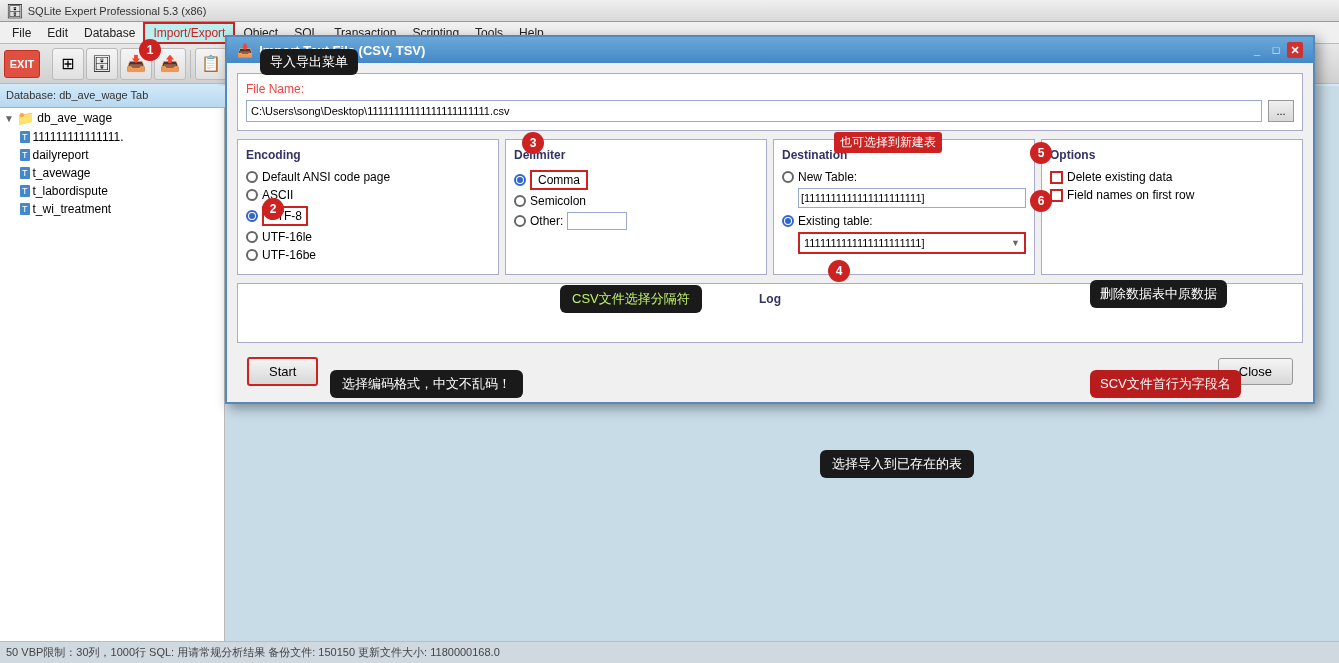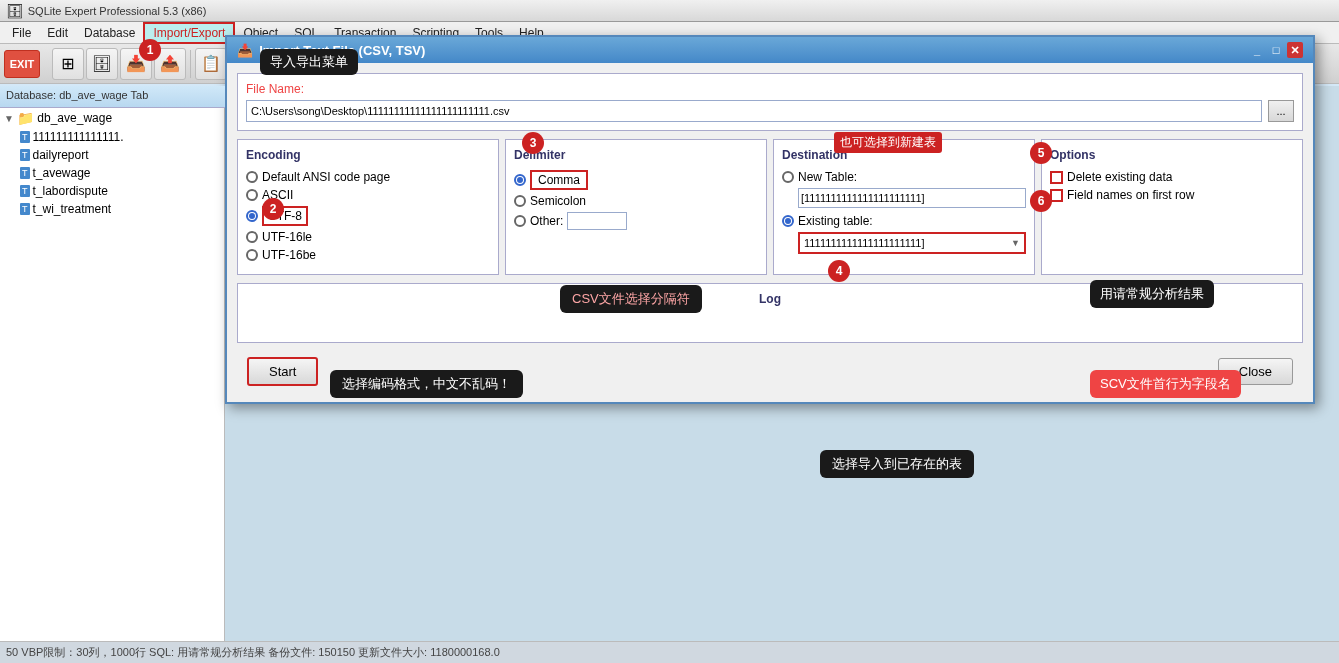--- a/index.html
+++ b/index.html
@@ -296,23 +296,23 @@
 
     <div class="btn-row">
       <button class="btn start-btn">Start</button>
       <button class="btn">Close</button>
     </div>
   </div>
 </div>
 
 <div style="position:absolute; left:330px; top:370px; background:#1a1a1a; color:white; padding:5px 12px; border-radius:6px; font-size:13px; white-space:nowrap; z-index:200;">选择编码格式，中文不乱码！</div>
 
-<div style="position:absolute; left:560px; top:285px; background:#1a1a1a; color:#fca5a5; padding:5px 12px; border-radius:6px; font-size:13px; white-space:nowrap; z-index:200;">CSV文件选择分隔符</div>
+<div style="position:absolute; left:560px; top:285px; background:#1a1a1a; color:#bef264; padding:5px 12px; border-radius:6px; font-size:13px; white-space:nowrap; z-index:200;">CSV文件选择分隔符</div>
 
 <div style="position:absolute; left:820px; top:450px; background:#1a1a1a; color:white; padding:5px 12px; border-radius:6px; font-size:13px; white-space:nowrap; z-index:200;">选择导入到已存在的表</div>
 
-<div style="position:absolute; left:1090px; top:280px; background:#1a1a1a; color:white; padding:5px 10px; border-radius:6px; font-size:13px; white-space:nowrap; z-index:200;">用请常规分析结果</div>
-
-<div style="position:absolute; left:1090px; top:370px; background:#ef4444; color:white; padding:5px 10px; border-radius:6px; font-size:13px; white-space:nowrap; z-index:200;">SCV文件首行为字段名</div>
+<div style="position:absolute; left:1090px; top:280px; background:#1a1a1a; color:white; padding:5px 10px; border-radius:6px; font-size:13px; white-space:nowrap; z-index:200;">删除数据表中原数据</div>
+
+<div style="position:absolute; left:1090px; top:370px; background:#b91c1c; color:white; padding:5px 10px; border-radius:6px; font-size:13px; white-space:nowrap; z-index:200;">SCV文件首行为字段名</div>
 
 <div class="status-bar">
   <span>50 VBP限制：30列，1000行    SQL: 用请常规分析结果     备份文件: 150150     更新文件大小: 1180000168.0</span>
 </div>
 
 </body></html>

